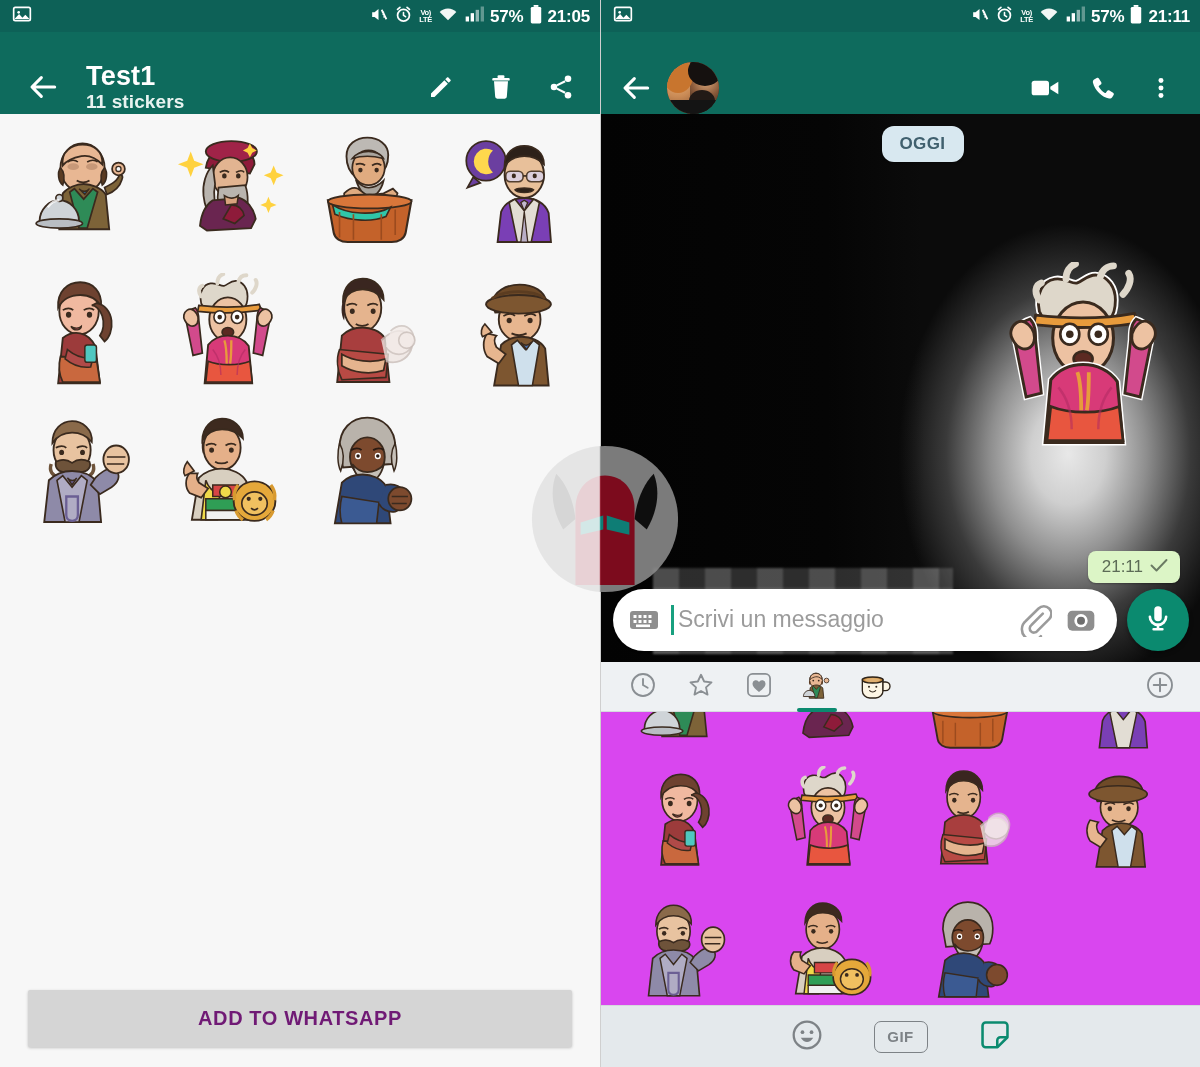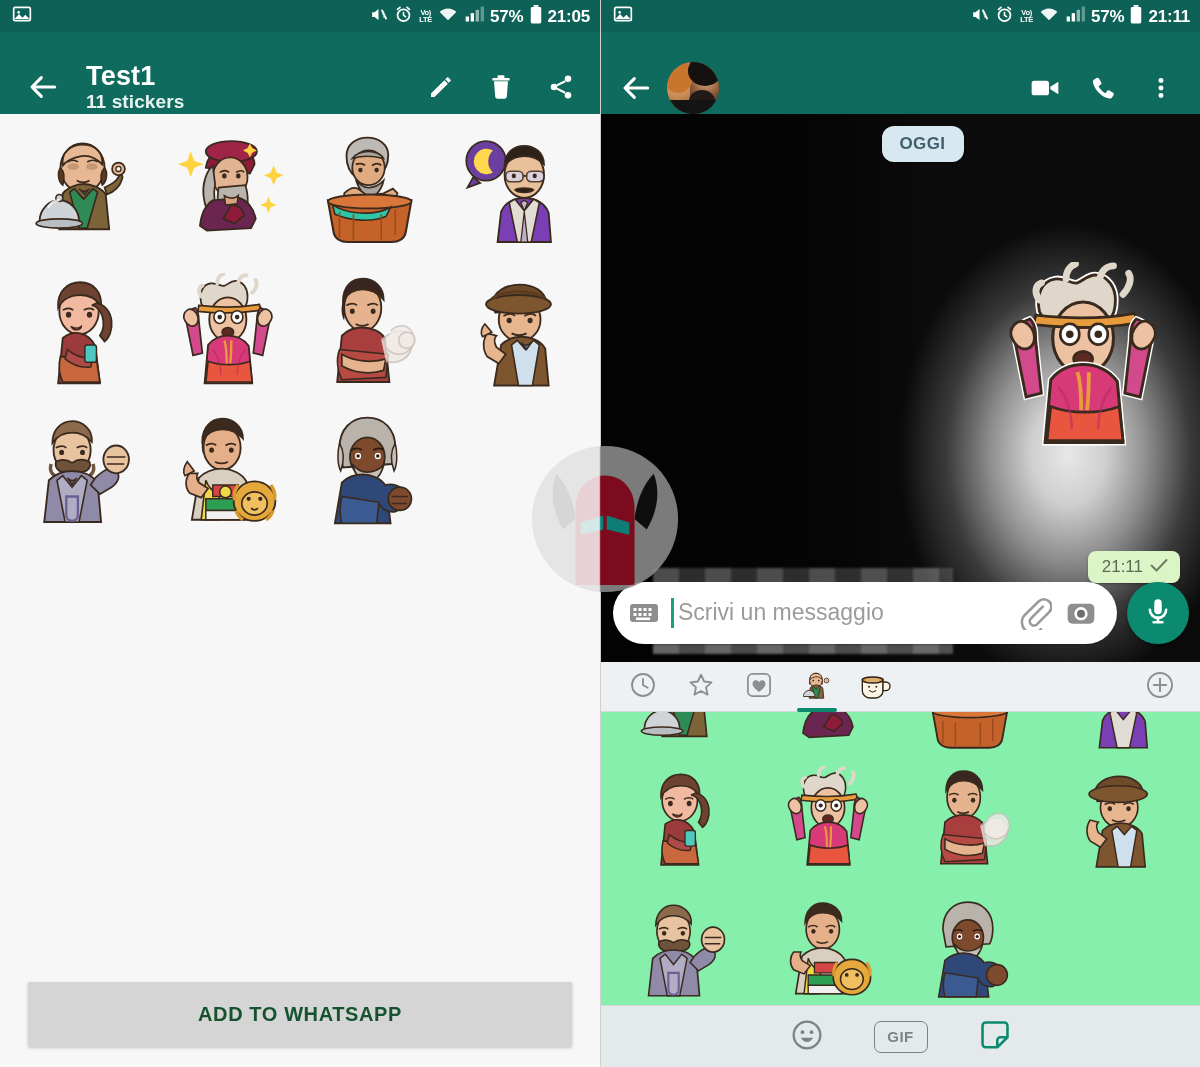--- a/index.html
+++ b/index.html
@@ -91,25 +91,25 @@
     display: flex; align-items: center; justify-content: center;
     cursor: pointer;
   }
   .sticker-art { width: 116px; height: 116px; display:block; }
 
   .add-btn-wrap {
     position: absolute; left: 0; right: 0; bottom: 20px;
     padding: 0 28px;
   }
   .add-btn {
-    width: 100%; height: 65px;
+    width: 100%; height: 57px;
     background: #d5d5d5;
     border: none; border-radius: 2px;
     box-shadow: 0 1px 3px rgba(0,0,0,0.22);
-    color: #14532d;
+    color: #701a75;
     font-family: "Liberation Sans", sans-serif;
     font-size: 20px; font-weight: bold; letter-spacing: 0.6px;
     cursor: pointer;
   }
 
   
   .watermark {
     position: absolute;
     left: 518px; top: 432px;
     width: 174px; height: 174px;
@@ -173,21 +173,21 @@
     padding: 6px 12px 6px 14px;
     border-radius: 8px;
     display:flex; align-items:center; gap:7px;
     box-shadow: 0 1px 2px rgba(0,0,0,.3);
   }
 
   
   .input-row {
     position: absolute; left: 0; right: 1px; top: 582px;
     height: 76px;
-    display: flex; 
+    display: flex; align-items: center;
     padding: 0 10px 0 12px;
   }
   .input-pill {
     flex: 1 1 auto; height: 62px;
     background: #ffffff;
     border-radius: 32px;
     display: flex; align-items: center;
     padding: 0 16px 0 14px;
     box-shadow: 0 1px 2px rgba(0,0,0,.3);
   }
@@ -207,21 +207,21 @@
     width: 62px; height: 62px; border-radius: 50%;
     background: #0b8a6f; flex:0 0 auto; margin-left: 10px;
     display:flex; align-items:center; justify-content:center;
     box-shadow: 0 2px 4px rgba(0,0,0,.35);
     cursor:pointer;
   }
 
   
   .sticker-panel {
     position:absolute; left:0; right:0; top: 662px; bottom: 0;
-    background: #86efac;
+    background: #d946ef;
     overflow: hidden;
   }
   .pack-tabs {
     height: 50px; background: #eef1f3;
     display:flex; align-items:center; padding: 0 18px;
     border-bottom: 1px solid #d5dadd;
   }
   .pack-tab {
     width: 48px; height: 50px; display:flex; align-items:center; justify-content:center;
     position: relative; cursor:pointer; margin-right: 10px;

